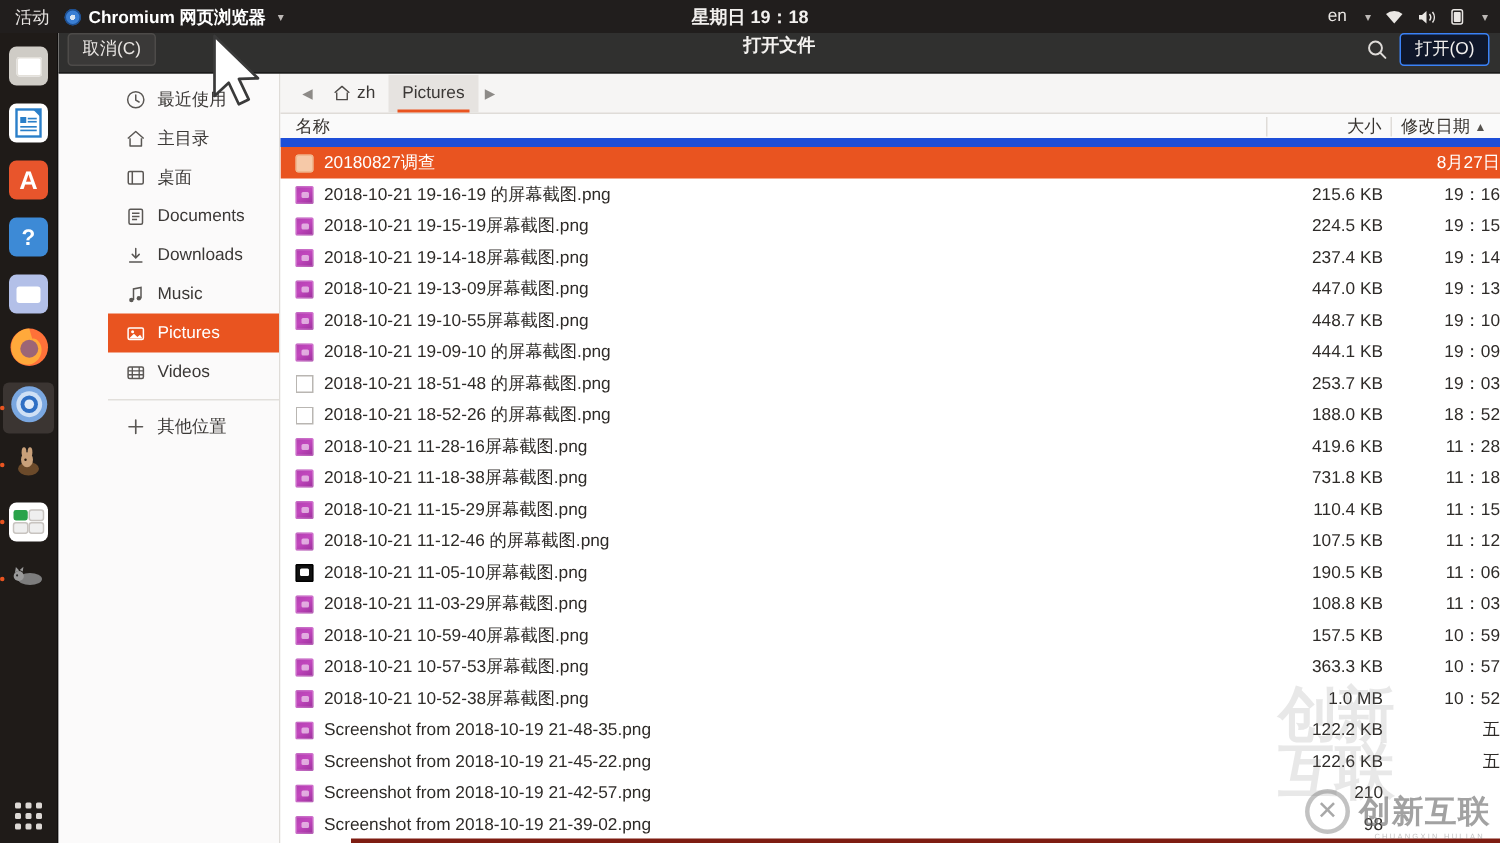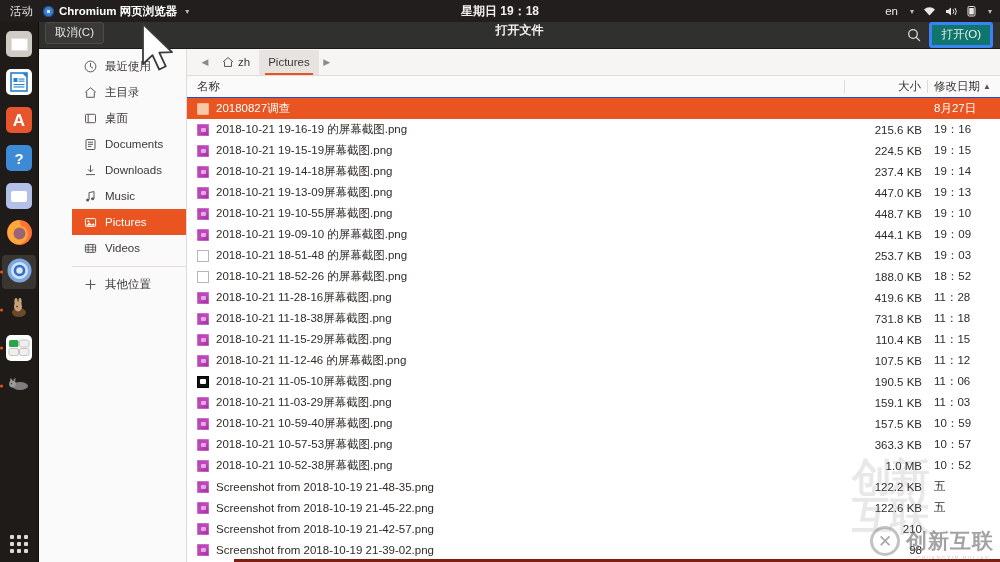--- a/index.html
+++ b/index.html
@@ -82,21 +82,21 @@
     color: #f4f2f0; font-size: 12px; font-weight: bold; pointer-events: none;
   }
   .btn-cancel {
     margin-left: 6px; padding: 2px 9px 3px; font-size: 11.5px; color: #e9e6e3;
     border: 1px solid #4d4b49; border-radius: 3px; background: #3a3938;
     position: relative; z-index: 3;
   }
   .hb-right { margin-left: auto; display: flex; align-items: center; gap: 8px; padding-right: 7px; z-index: 3; }
   .btn-open {
     padding: 2px 9px 3px; font-size: 11.5px; color: #f2f0ee;
-    border: 3px solid #3b82f6; border-radius: 3px; background: #0f766e;
+    border: 1px solid #3b82f6; border-radius: 3px; background: #0f172a;
   }
 
   .body { display: flex; height: 513px; }
 
   
   .sidebar {
     width: 148px; background: #fbfafa; border-right: 1px solid #dfdcd8;
     padding-top: 4px; flex-shrink: 0; padding-left: 33px;
   }
   .sb-item {
@@ -117,37 +117,37 @@
   .pb-crumb {
     height: 25px; display: flex; align-items: center; gap: 4px;
     padding: 0 9px; font-size: 11.5px; color: #3b3836; position: relative;
   }
   .pb-crumb.active { background: #e6e3e0; font-weight: normal; }
   .pb-crumb.active::after {
     content: ""; position: absolute; left: 6px; right: 6px; bottom: 0; height: 2px; background: #e95420;
   }
 
   .colhdr {
-    height: 22px; background: #fafafa; border-bottom: 1px solid #1d4ed8;
+    height: 22px; background: #fafafa; border-bottom: 6px solid #1d4ed8;
     display: flex; align-items: center; font-size: 11.5px; color: #37332f;
   }
   .ch-name { flex: 1; padding-left: 10px; }
   .ch-size { width: 82px; text-align: right; padding-right: 6px; }
   .ch-date { width: 72px; padding-left: 6px; display: flex; align-items: center; gap: 3px; }
   .ch-sep { width: 1px; height: 13px; background: #dfdcd8; }
 
   .filelist { flex: 1; overflow: hidden; position: relative; background: #fff; }
   .row {
     height: 21px; display: flex; align-items: center;
     font-size: 11.5px; color: #2e2b28;
   }
   .row.sel { background: #e95420; color: #fff; }
   .r-name { flex: 1; display: flex; align-items: center; gap: 7px; padding-left: 10px; overflow: hidden; white-space: nowrap; }
   .r-size { width: 82px; text-align: right; padding-right: 6px; }
-  .r-date { width: 72px; padding-left: 6px; }
+  .r-date { width: 72px; padding-left: 6px; text-align: right; }
   .ficon { width: 12px; height: 12px; flex-shrink: 0; border-radius: 1px; }
   .ficon.thumb {
     background: linear-gradient(145deg, #b23fb0 0%, #c248be 45%, #9c2f9c 100%);
     box-shadow: inset 0 0 0 1px rgba(255,255,255,.22);
   }
   .ficon.thumb::after {
     content:""; display:block; width:5px; height:4px; margin:4px 0 0 4px;
     background: rgba(255,255,255,.55); border-radius: 1px;
   }
   .ficon.blank { background: #fff; box-shadow: inset 0 0 0 1px #b9b6b2; border-radius: 0; }
@@ -571,21 +571,21 @@
                 <span>2018-10-21 11-05-10屏幕截图.png</span>
               </div>
               <div class="r-size">190.5 KB</div>
               <div class="r-date">11：06</div>
             </div>
             <div class="row">
               <div class="r-name">
                 <span class="ficon thumb"></span>
                 <span>2018-10-21 11-03-29屏幕截图.png</span>
               </div>
-              <div class="r-size">159.1 KB</div>
+              <div class="r-size">108.8 KB</div>
               <div class="r-date">11：03</div>
             </div>
             <div class="row">
               <div class="r-name">
                 <span class="ficon thumb"></span>
                 <span>2018-10-21 10-59-40屏幕截图.png</span>
               </div>
               <div class="r-size">157.5 KB</div>
               <div class="r-date">10：59</div>
             </div>

